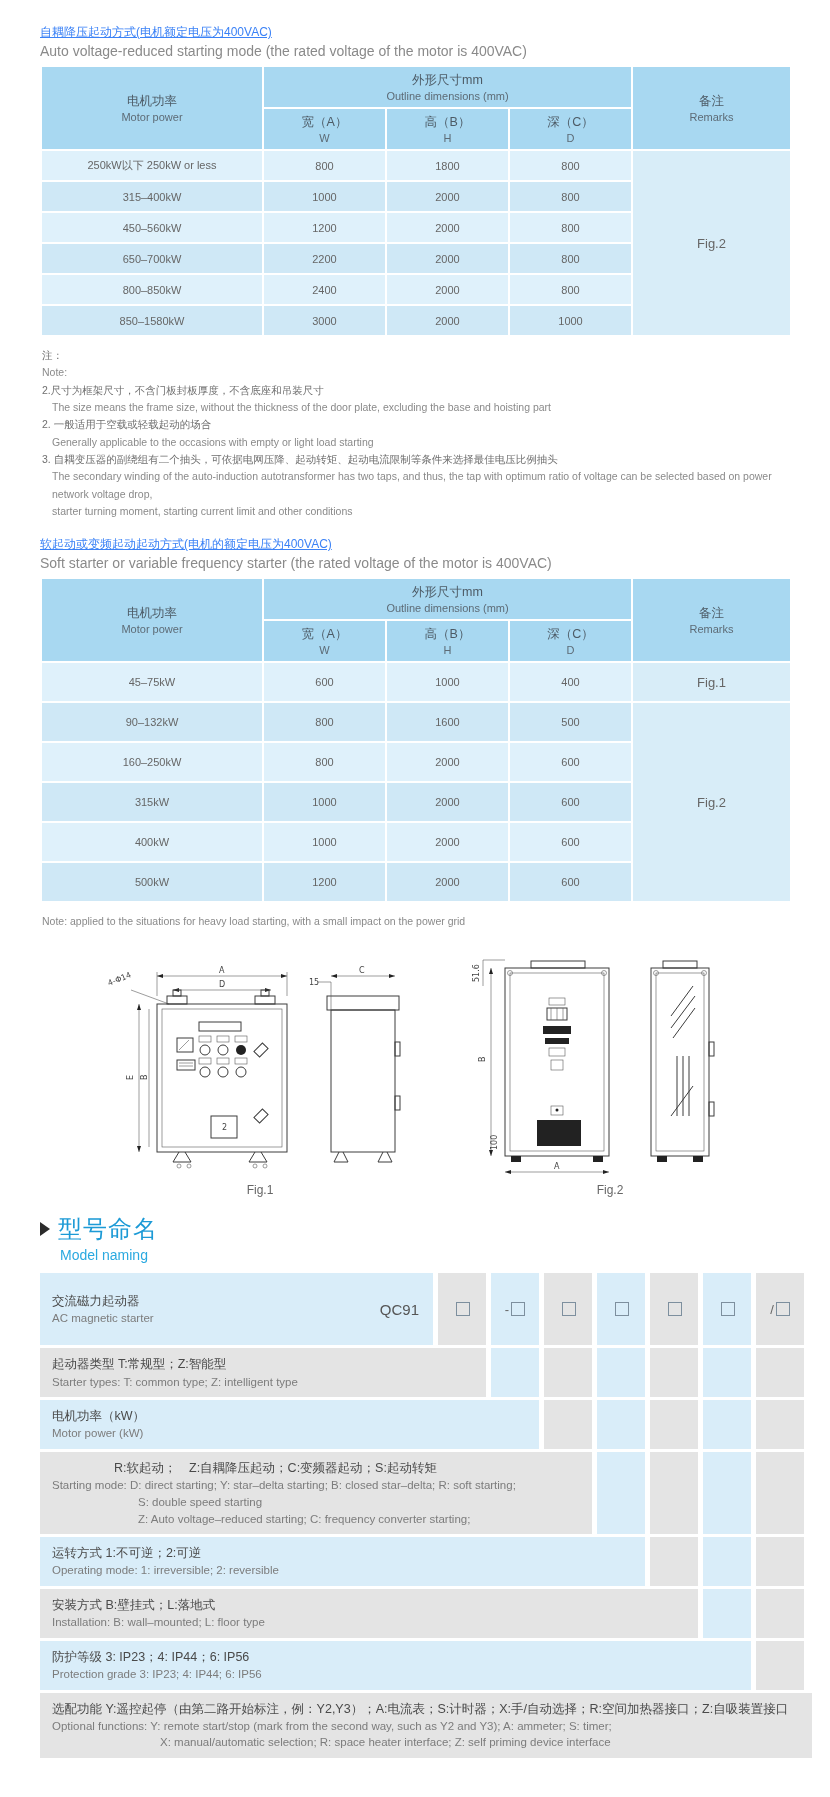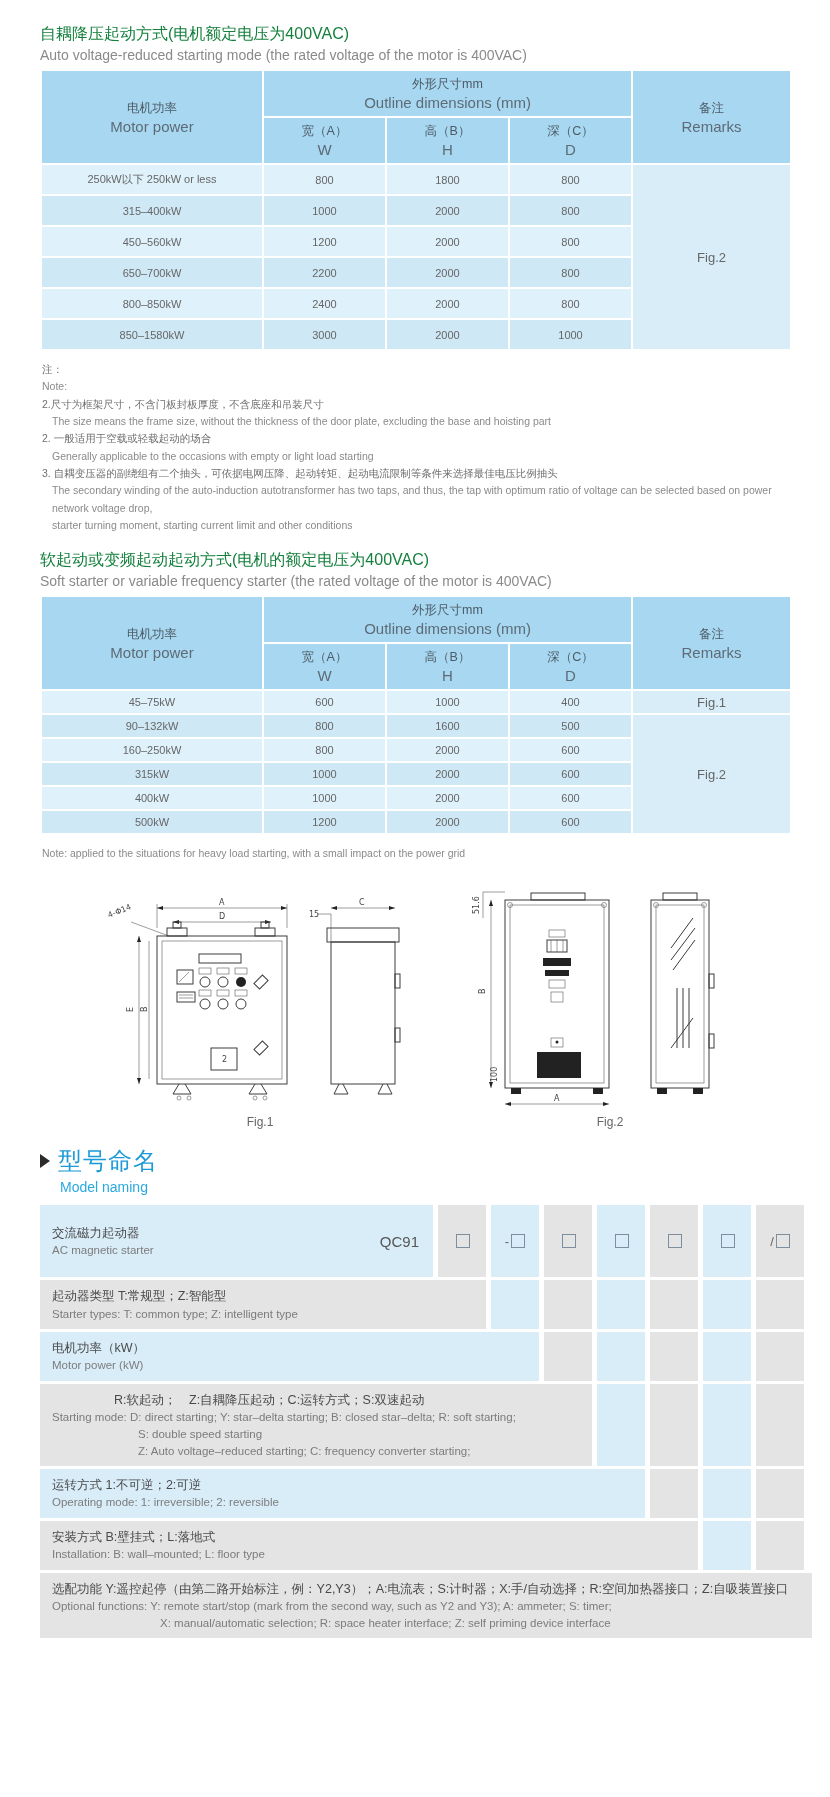--- a/index.html
+++ b/index.html
@@ -5,32 +5,32 @@
   * { box-sizing: border-box; margin: 0; padding: 0; }
   html,body { background:#ffffff; }
   body {
     width: 830px; min-height: 1797px; margin: 0 auto;
     font-family: "Liberation Sans", "DejaVu Sans", sans-serif;
     color: #555; position: relative;
   }
   .page { padding: 24px 20px 30px 40px; width: 830px; }
 
   
-  .tbl-title-zh { font-size: 16px; color:#15803d; }
+  .tbl-title-zh { font-size: 12px; color:#3b82f6;text-decoration:underline; }
   .tbl-title-en { font-size: 14px; color:#8a8a8a; margin-top:2px; margin-bottom:6px; }
 
   
   table.dim { border-collapse: collapse; width: 750px; table-layout: fixed; }
   table.dim th, table.dim td { border: 2px solid #fff; text-align: center; vertical-align: middle; }
   table.dim thead th { background:#a8d8f1; color:#4d5b66; font-weight: normal; padding: 5px 2px; }
   .hd-zh { font-size: 12.5px; }
-  .hd-en { font-size: 15px; color:#5d6b76; margin-top:1px; }
+  .hd-en { font-size: 11px; color:#5d6b76; margin-top:1px; }
   table.dim tbody td { color:#666; font-size: 11px; }
   #table1 tbody td { height: 31px; }
-  #table2 tbody td { height: 24px; }
+  #table2 tbody td { height: 40px; }
   #table1 tbody tr:nth-child(odd) td { background:#dff1fb; }
   #table1 tbody tr:nth-child(even) td { background:#cfe8f6; }
   #table2 tbody tr:nth-child(odd) td { background:#dff1fb; }
   #table2 tbody tr:nth-child(even) td { background:#cfe8f6; }
   table.dim td.remark-cell { background:#d8edf8 !important; font-size:13px; color:#666; }
   col.c-power { width: 222px; } col.c-dim { width: 123px; } col.c-remark { width: 159px; }
 
   
   .notes { margin: 10px 0 16px 2px; }
   .note-line { font-size: 10.5px; color:#8a8a8a; line-height: 1.65; }
@@ -475,21 +475,21 @@
       </div>
       <div class="stripe gray sc3"></div>
         <div class="stripe blue sc4"></div>
         <div class="stripe gray sc5"></div>
         <div class="stripe blue sc6"></div>
         <div class="stripe gray sc7"></div>
     </div>
 
     <div class="nrow">
       <div class="band gray w4">
-        <div class="nm-zh ind1">R:软起动；　Z:自耦降压起动；C:运转方式；S:双速起动</div>
+        <div class="nm-zh ind1">R:软起动；　Z:自耦降压起动；C:变频器起动；S:起动转矩</div>
         <div class="nm-en">Starting mode: D: direct starting; Y: star–delta starting; B: closed star–delta; R: soft starting;</div>
         <div class="nm-en ind2">S: double speed starting</div>
         <div class="nm-en ind2">Z: Auto voltage–reduced starting; C: frequency converter starting;</div>
       </div>
       <div class="stripe blue sc4"></div>
         <div class="stripe gray sc5"></div>
         <div class="stripe blue sc6"></div>
         <div class="stripe gray sc7"></div>
     </div>
 
@@ -505,20 +505,27 @@
 
     <div class="nrow">
       <div class="band gray w6">
         <div class="nm-zh">安装方式 B:壁挂式；L:落地式</div>
         <div class="nm-en">Installation: B: wall–mounted; L: floor type</div>
       </div>
       <div class="stripe blue sc6"></div>
         <div class="stripe gray sc7"></div>
     </div>
 
+    <div class="nrow">
+      <div class="band blue w7">
+        <div class="nm-zh">防护等级 3: IP23；4: IP44；6: IP56</div>
+        <div class="nm-en">Protection grade  3: IP23; 4: IP44; 6: IP56</div>
+      </div>
+      <div class="stripe gray sc7"></div>
+    </div>
 
     <div class="nrow">
       <div class="band gray w8">
         <div class="nm-zh">选配功能 Y:遥控起停（由第二路开始标注，例：Y2,Y3）；A:电流表；S:计时器；X:手/自动选择；R:空间加热器接口；Z:自吸装置接口</div>
         <div class="nm-en">Optional functions: Y: remote start/stop (mark from the second way, such as Y2 and Y3); A: ammeter; S: timer;</div>
         <div class="nm-en ind3">X: manual/automatic selection; R: space heater interface; Z: self priming device interface</div>
       </div>
     </div>
   </div>
 

